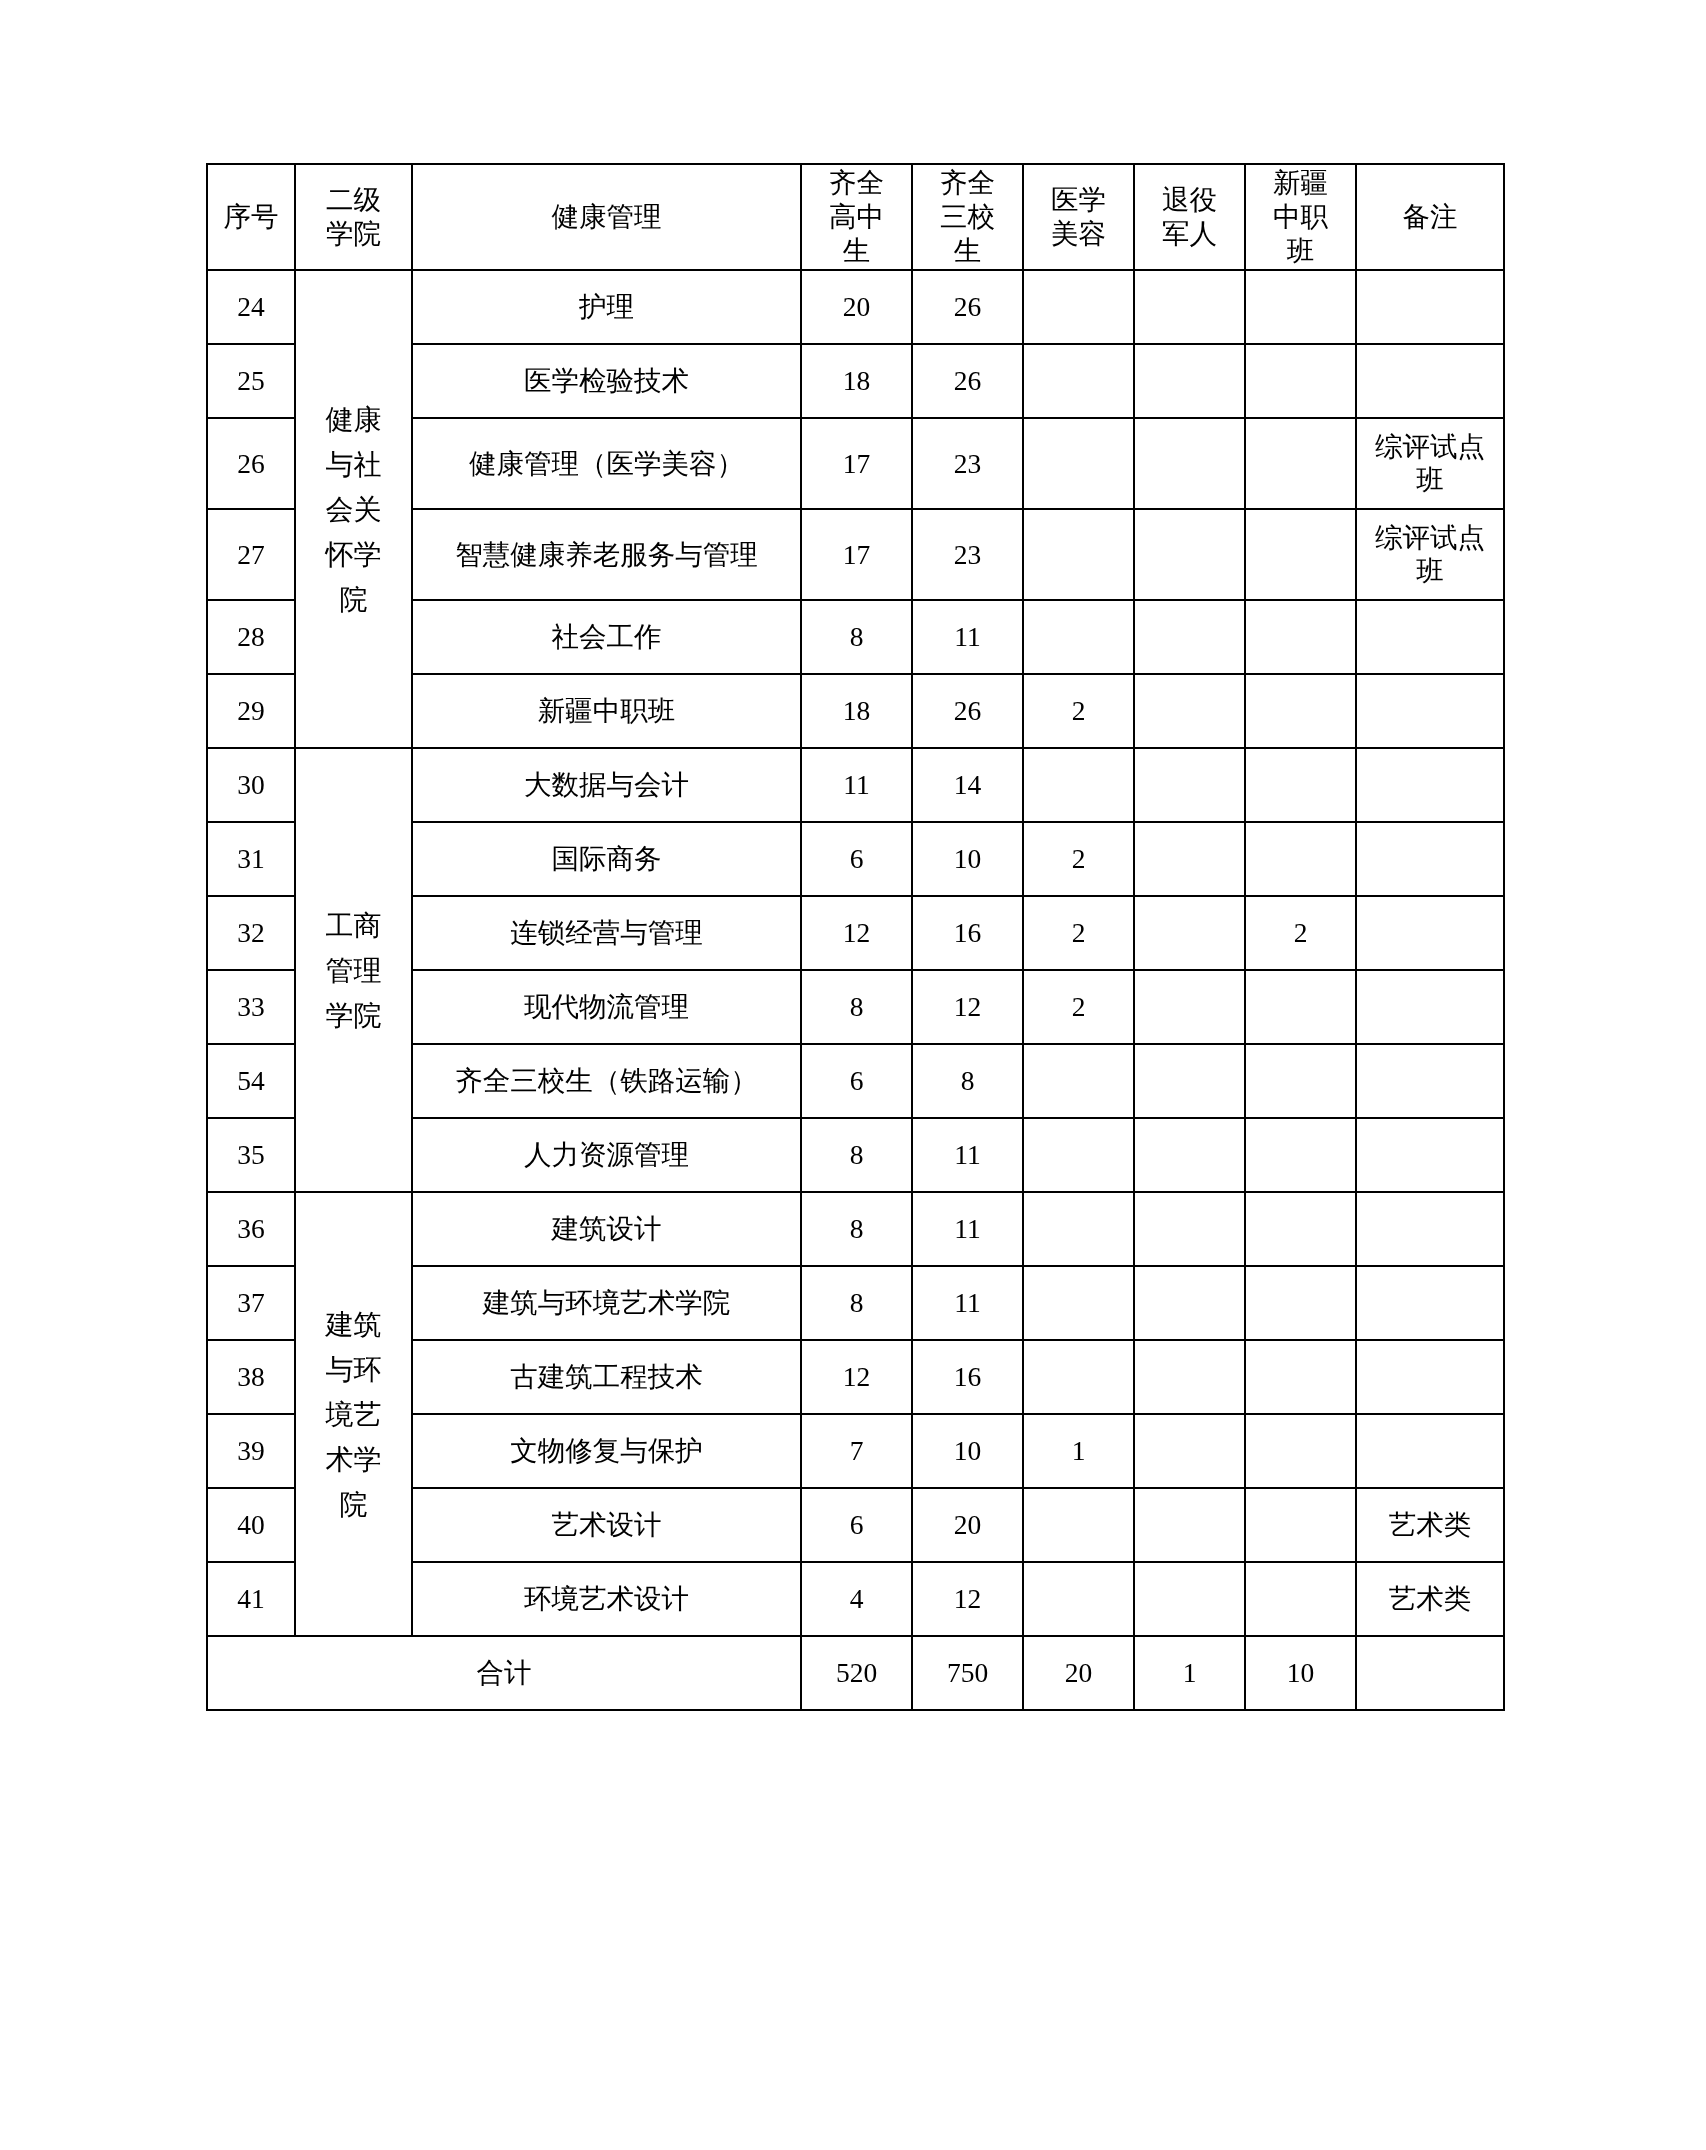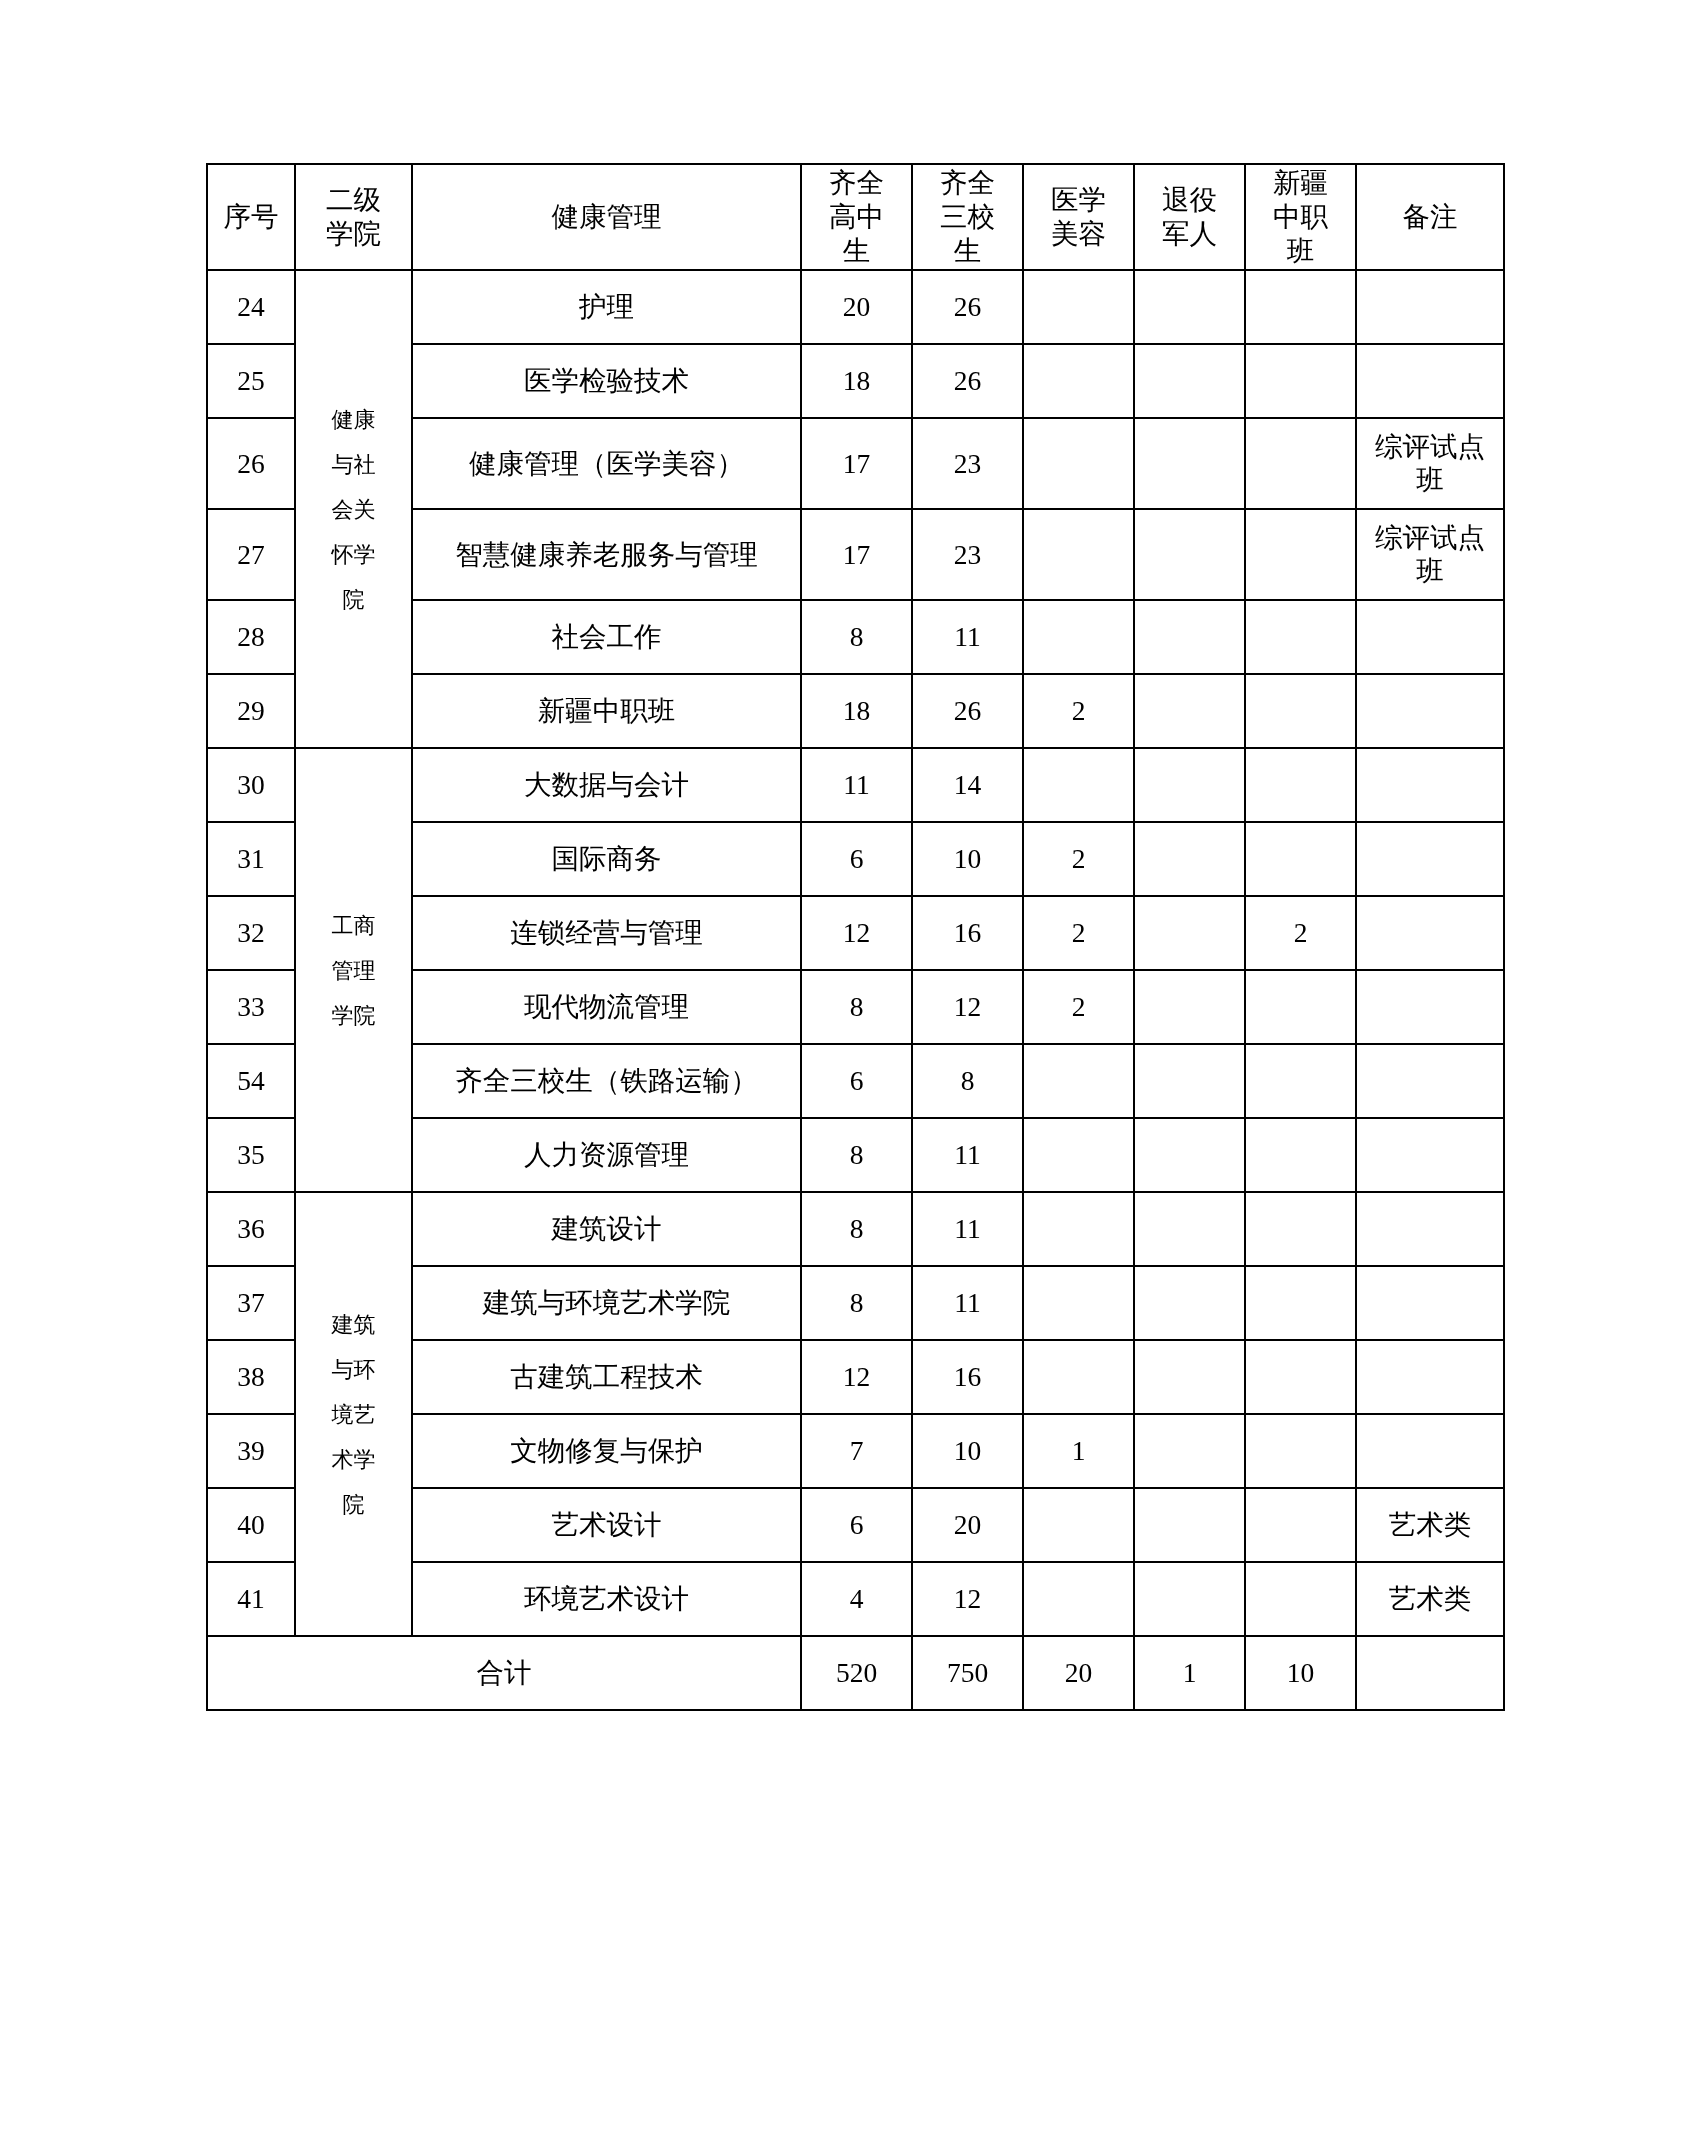--- a/index.html
+++ b/index.html
@@ -50,21 +50,21 @@
   .col-college { width: 117px; }
   .col-major { width: 389px; }
   .col-num { width: 111px; }
   .col-note { width: 148px; }
   .vert-text {
     display: inline-block;
     width: 60px;
     line-height: 45px;
     word-break: break-all;
     white-space: normal;
-    font-size: 22px;
+    font-size: 28px;
   }
   .note-text {
     display: inline-block;
     width: 116px;
     line-height: 33px;
     white-space: normal;
     word-break: break-all;
   }
   .hdr-narrow {
     display: inline-block;

